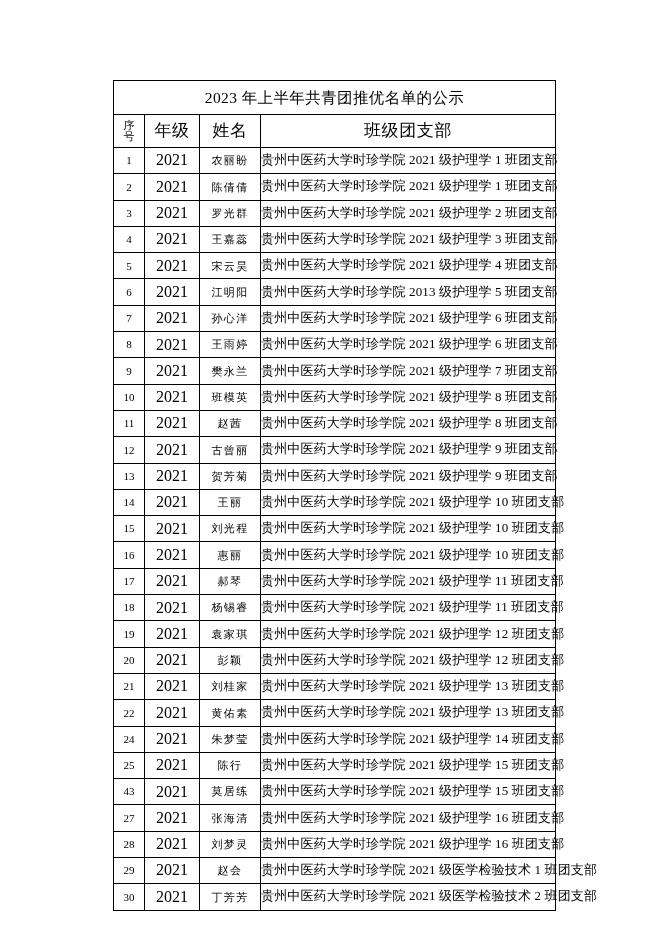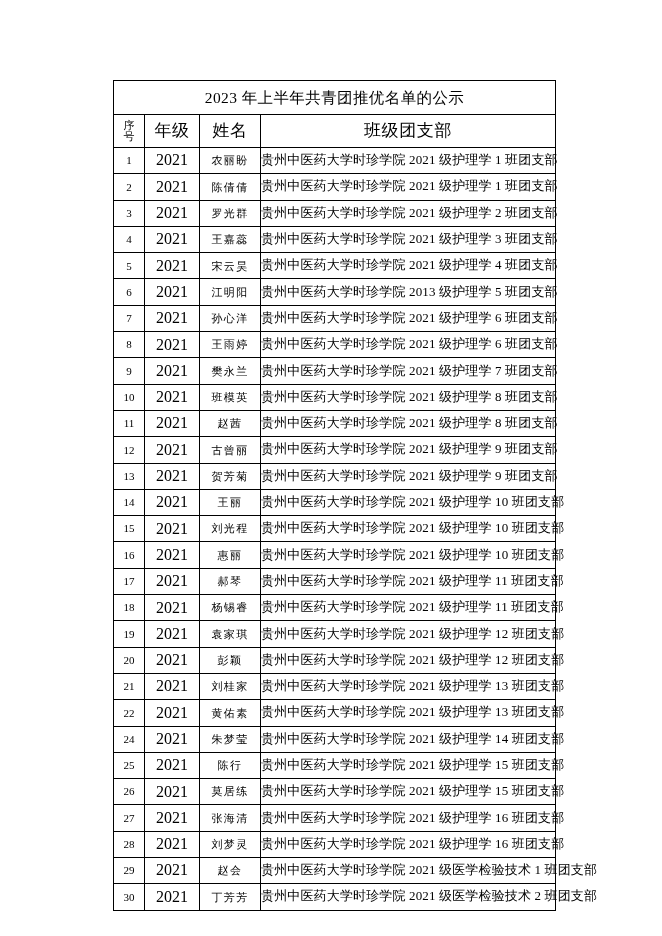--- a/index.html
+++ b/index.html
@@ -259,21 +259,21 @@
             <td class="row-cell c-name">朱梦莹</td>
             <td class="row-cell c-branch">贵州中医药大学时珍学院 2021 级护理学 14 班团支部</td>
           </tr>
           <tr>
             <td class="row-cell c-index">25</td>
             <td class="row-cell c-grade">2021</td>
             <td class="row-cell c-name">陈行</td>
             <td class="row-cell c-branch">贵州中医药大学时珍学院 2021 级护理学 15 班团支部</td>
           </tr>
           <tr>
-            <td class="row-cell c-index">26</td>
+            <td class="row-cell c-index">43</td>
             <td class="row-cell c-grade">2021</td>
             <td class="row-cell c-name">莫居练</td>
             <td class="row-cell c-branch">贵州中医药大学时珍学院 2021 级护理学 15 班团支部</td>
           </tr>
           <tr>
             <td class="row-cell c-index">27</td>
             <td class="row-cell c-grade">2021</td>
             <td class="row-cell c-name">张海清</td>
             <td class="row-cell c-branch">贵州中医药大学时珍学院 2021 级护理学 16 班团支部</td>
           </tr>

